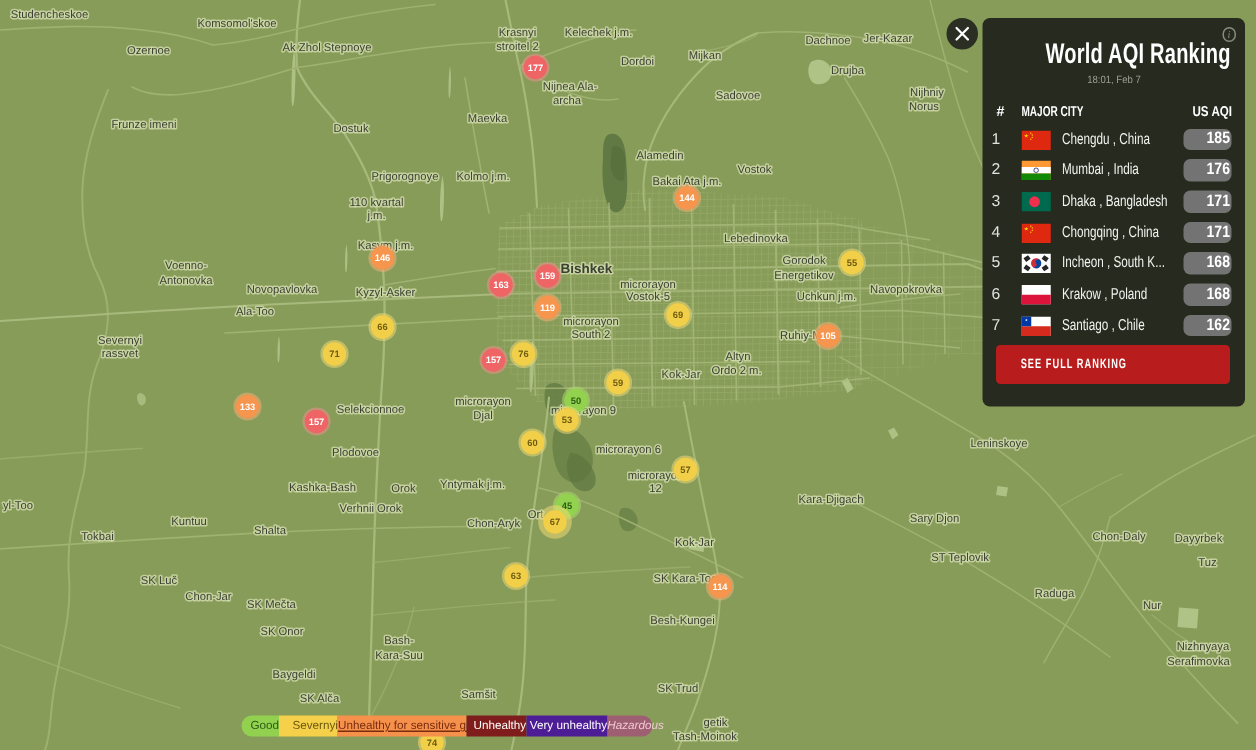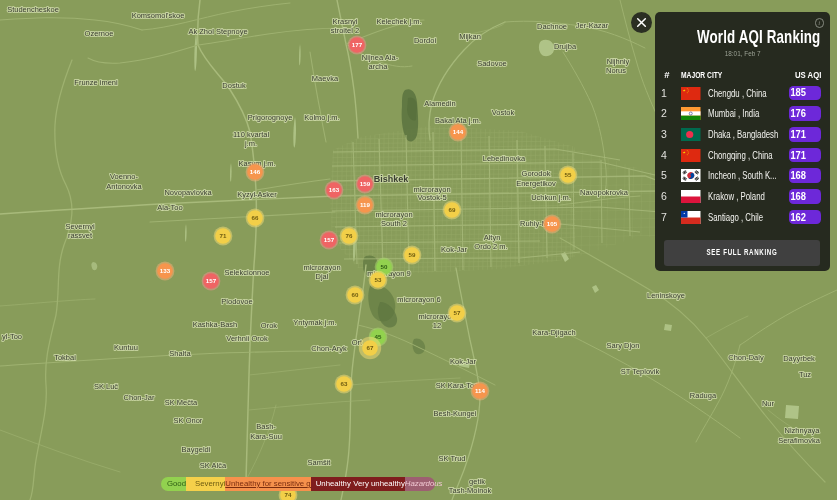--- a/index.html
+++ b/index.html
@@ -13,23 +13,23 @@
 .psub{position:absolute;top:36.5px;left:0;width:100%;text-align:center;white-space:nowrap;font-size:7px;line-height:10px}
 .psub span{display:inline-block;color:#9aa093;transform:scaleX(0.91)}
 .hdr{position:absolute;top:57px;left:0;width:100%;height:12px;font-weight:700;font-size:9.5px;line-height:12px}
 .hdr .h1{position:absolute;left:6px;top:0;width:12px;text-align:center}
 .hdr .h2{position:absolute;left:26px;top:0;transform:scaleX(0.705);transform-origin:left center}
 .hdr .h3{position:absolute;right:9px;top:0;transform:scaleX(0.815);transform-origin:right center}
 .row{position:absolute;left:0;width:100%;height:21px}
 .row .rk{position:absolute;left:3px;top:0;width:12px;height:21px;line-height:21px;text-align:center;font-size:10.5px;color:#e2e2de}
 .row .fl{position:absolute;left:26px;top:4px}
 .row .city{position:absolute;left:52.5px;top:0;height:21px;line-height:21px;font-size:10.5px;color:#f3f3ef;white-space:nowrap;transform:scaleX(0.744);transform-origin:left center}
-.row .badge{position:absolute;right:9px;top:3.2px;width:32.5px;height:14.6px;background:#6d28d9;border-radius:4.5px;display:flex;align-items:center;justify-content:flex-start}
+.row .badge{position:absolute;right:9px;top:3.2px;width:32.5px;height:14.6px;background:#737373;border-radius:4.5px;display:flex;align-items:center;justify-content:flex-end}
 .row .badge span{display:block;font-size:11px;font-weight:700;line-height:11px;color:#fff;transform:scaleX(0.85)}
-.btn{position:absolute;left:8.5px;top:228px;width:156.5px;height:25.5px;background:#404040;border-radius:3px;text-align:center}
+.btn{position:absolute;left:8.5px;top:218px;width:156.5px;height:25.5px;background:#b91c1c;border-radius:3px;text-align:left}
 .btn span{display:inline-block;font-size:9px;font-weight:700;letter-spacing:1px;line-height:25.5px;color:#fff;transform:scaleX(0.683)}
 .close{position:absolute;left:631px;top:12px;width:21px;height:21px;border-radius:50%;background:#2b2f23;display:flex;align-items:center;justify-content:center}
 </style></head><body>
 <svg class="map" width="837" height="500" viewBox="0 0 837 500">
     <defs>
       <clipPath id="cityclip">
         <path d="M330,196 L333,150 L360,137 L430,126 L520,131 L578,148 L578,258 L500,269 L420,273 L358,268 L332,240 Z"></path>
       </clipPath>
       <clipPath id="cityclipE">
         <path d="M570,146 L650,172 L684,192 L684,240 L640,236 L585,255 L570,258 Z"></path>
@@ -407,21 +407,21 @@
       <circle cx="288" cy="495" r="9.4" fill="#f6dd76" opacity="0.5"></circle>
       <circle cx="288" cy="495" r="7.8" fill="#f2cf48"></circle>
       <text x="288" y="497.3" font-size="6.2" fill="#6d5b10">74</text>
     </g>
   </svg>
 <div class="legend">
     <span style="background:#92d14f;color:#2e5c14;width:25.0px;border-radius:7px 0 0 7px;">Good</span>
     <span style="background:#f5d04a;color:#6d5b10;width:39.3px;">Severnyi</span>
     <span style="background:#f6914c;color:#7a2c0e;width:86px;text-decoration:underline;">Unhealthy for sensitive groups</span>
     <span style="background:#7f1d1d;color:#fff;width:39.5px;">Unhealthy</span>
-    <span style="background:#7f1d1d;color:#fff;width:54.0px;">Very unhealthy</span>
+    <span style="background:#4c1d95;color:#fff;width:54.0px;">Very unhealthy</span>
     <span style="background:#9d5f71;color:#f0c8d2;width:30px;border-radius:0 7px 7px 0;font-style:italic;">Hazardous</span>
   </div>
 <div class="panel">
     <div class="info">i</div>
     <div class="ptitle"><span>World AQI Ranking</span></div>
     <div class="psub"><span>18:01, Feb 7</span></div>
     <div class="hdr">
       <span class="h1">#</span>
       <span class="h2">MAJOR CITY</span>
       <span class="h3">US AQI</span>

